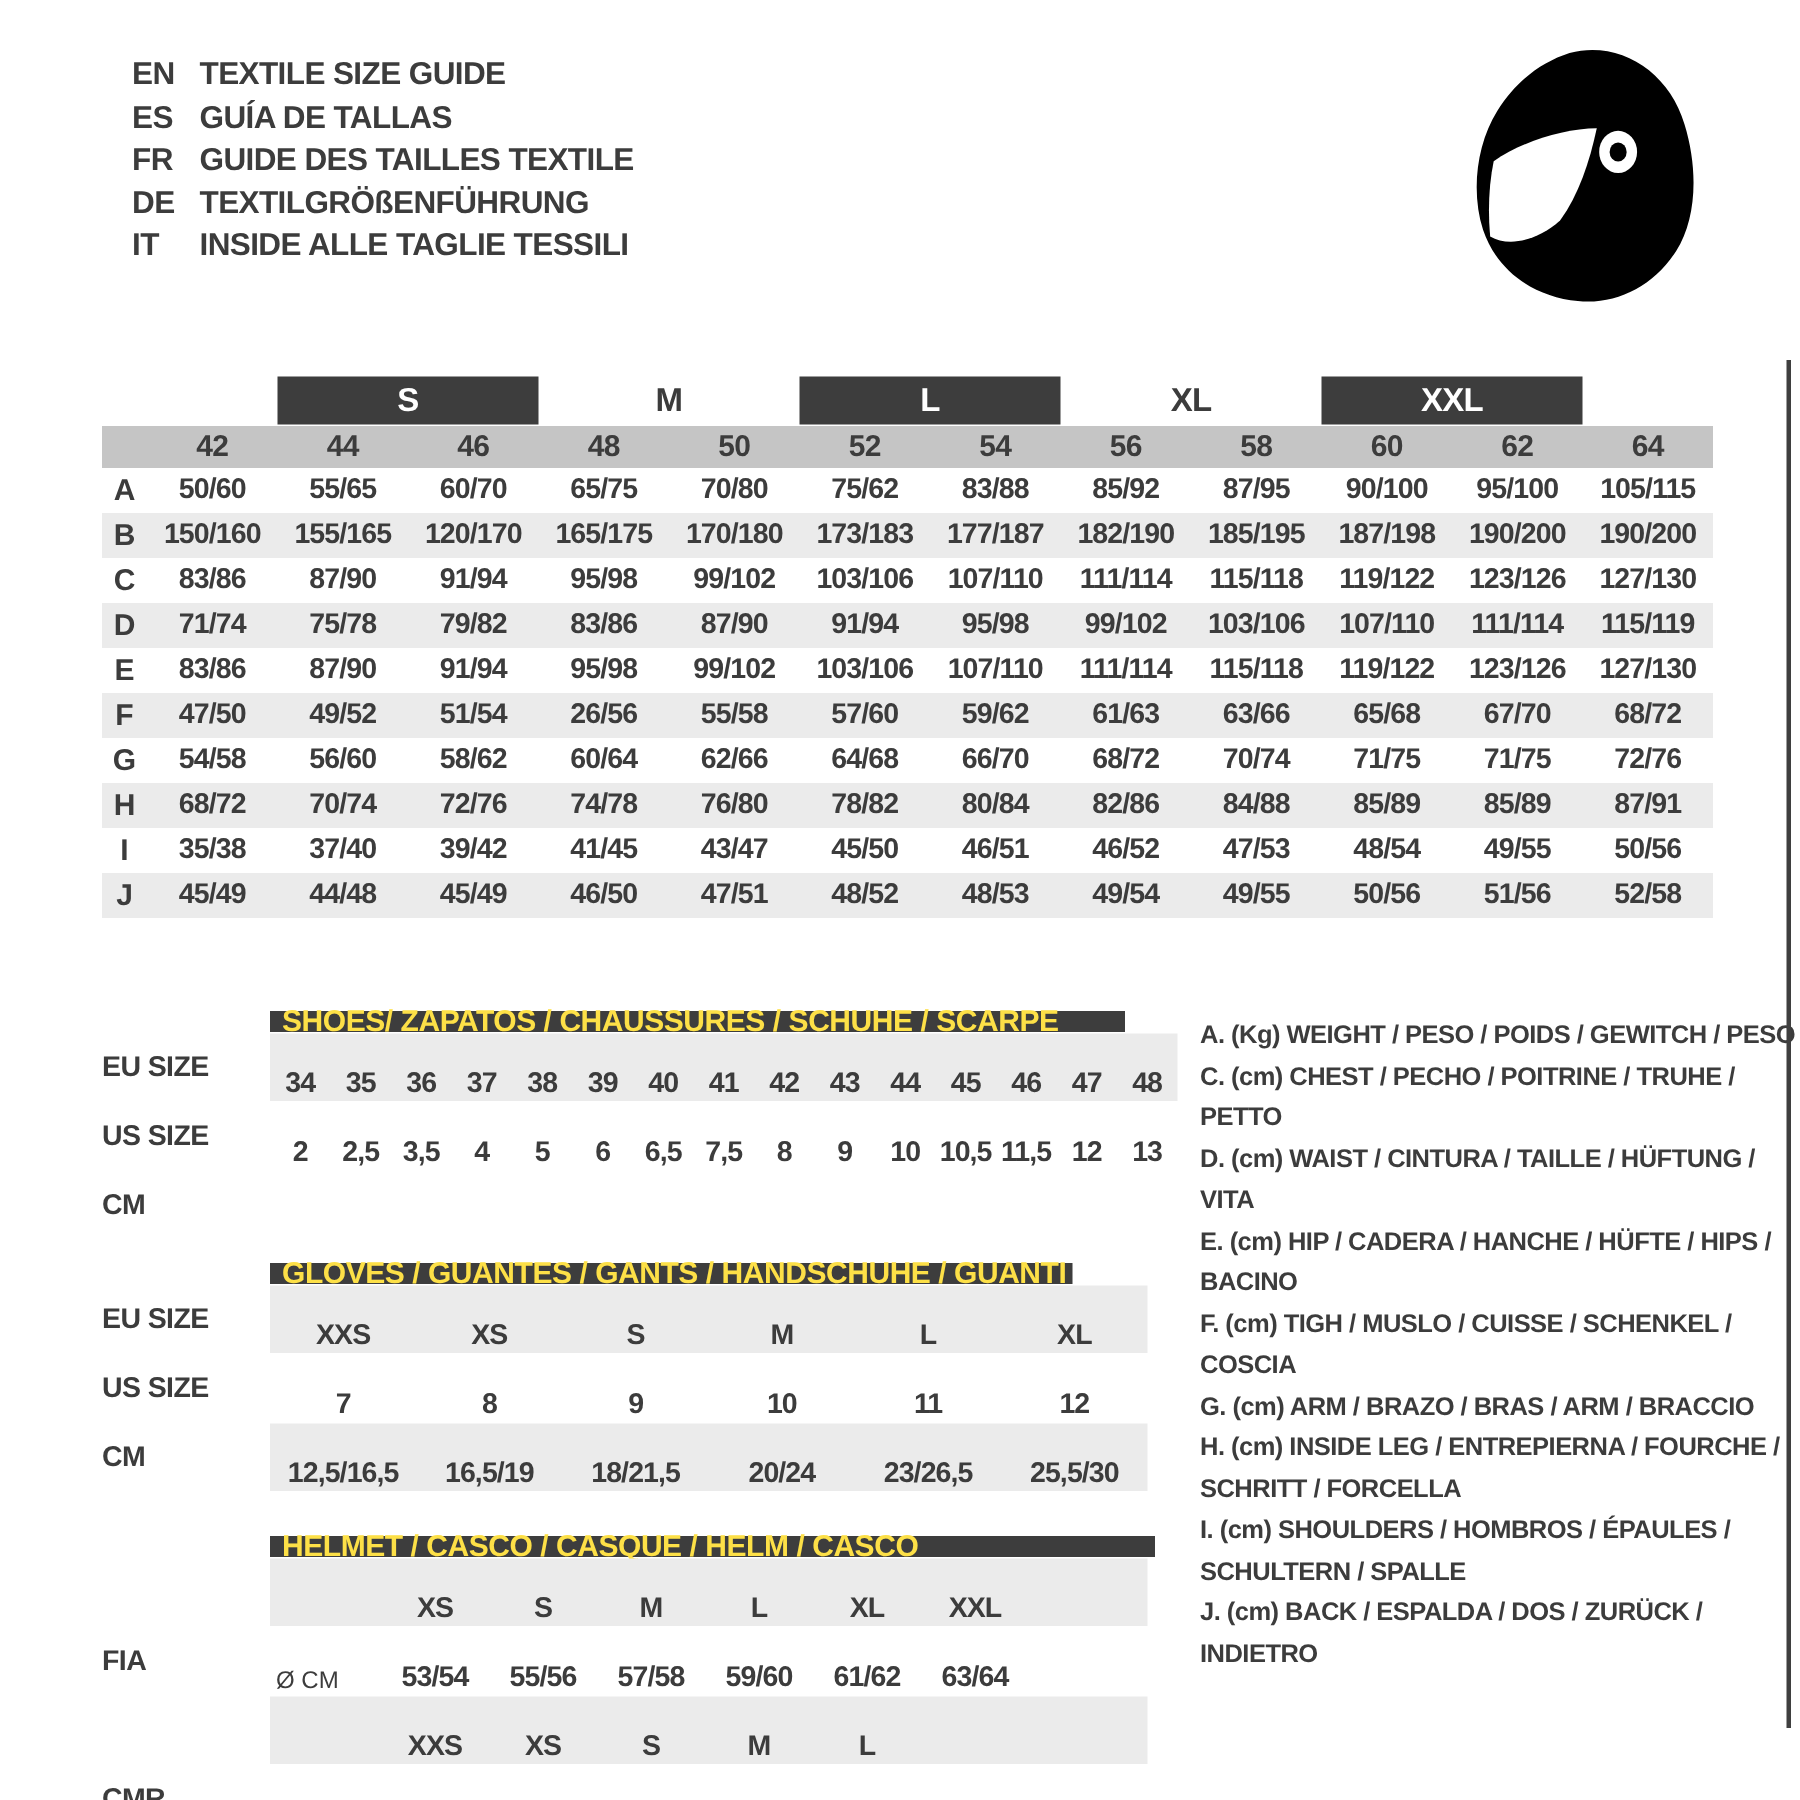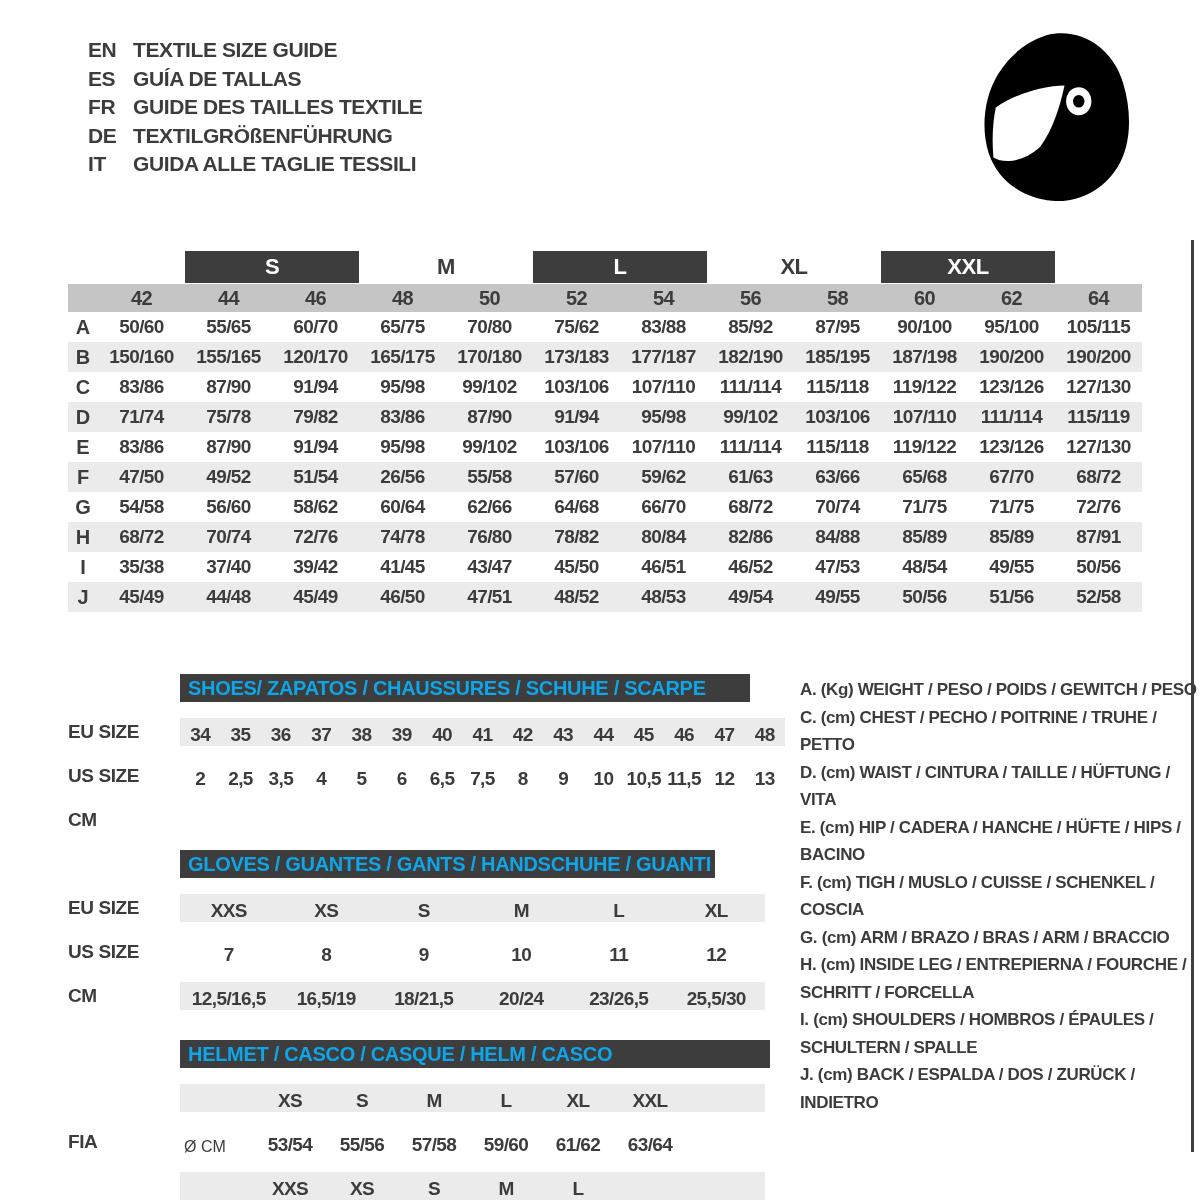--- a/index.html
+++ b/index.html
@@ -27,29 +27,29 @@
          font-weight:bold;font-size:22px;letter-spacing:-0.5px;}
   .gcell.boxed{background:var(--dark);color:#fff;}
   .size-band{display:flex;height:28px;background:var(--band);margin-top:1px;align-items:center;}
   .size-band .cell{width:87px;text-align:center;font-weight:bold;font-size:20px;letter-spacing:-0.5px;}
   .trow{display:flex;height:30px;align-items:center;}
   .trow.shaded{background:var(--stripe);}
   .trow .letter{width:30px;text-align:center;font-weight:bold;font-size:20px;}
   .trow .cell{width:87px;text-align:center;font-weight:bold;font-size:19px;letter-spacing:-0.6px;}
   
   .bottom-left{position:absolute;left:68px;top:674px;width:720px;}
-  .bar{height:28px;background:var(--dark);color:#0ea5e9;display:flex;align-items:center;
+  .bar{height:14px;background:var(--dark);color:#fde047;display:flex;align-items:center;
        font-weight:bold;font-size:20px;letter-spacing:-0.3px;padding-left:8px;
        margin-left:112px;box-sizing:border-box;}
   .shoes .bar{width:570px;}
   .gloves .bar{width:535px;}
   .helmet .bar{width:590px;}
   .gloves{margin-top:16px;}
   .helmet{margin-top:30px;}
-  .brow{display:flex;height:28px;align-items:center;margin-top:16px;}
+  .brow{display:flex;height:45px;align-items:center;margin-top:1px;}
   .blabel{width:112px;font-weight:bold;font-size:19px;letter-spacing:-0.4px;}
   .bvals{display:flex;height:100%;align-items:flex-end;}
   .bvals.shaded{background:var(--stripe);}
   .shoes .bvals{width:605px;}
   .gloves .bvals,.helmet .bvals{width:585px;}
   .bvals .cell{flex:1;text-align:center;font-weight:bold;font-size:19px;letter-spacing:-0.6px;}
   .helmet .bvals .cell{flex:none;width:72px;}
   .helmet .bvals .unitcell{flex:none;width:70px;text-align:left;padding-left:4px;}
   .helmet .bvals .filler{flex:1;}
   
@@ -76,21 +76,21 @@
       <div class="lang-line">
         <span class="lang-code">FR</span>
         <span class="lang-title">GUIDE DES TAILLES TEXTILE</span>
       </div>
       <div class="lang-line">
         <span class="lang-code">DE</span>
         <span class="lang-title">TEXTILGRÖßENFÜHRUNG</span>
       </div>
       <div class="lang-line">
         <span class="lang-code">IT</span>
-        <span class="lang-title">GUIDA ALLE TAGLIE TESSILI</span>
+        <span class="lang-title">INSIDE ALLE TAGLIE TESSILI</span>
       </div>
     </div>
 
   <svg class="logo" viewBox="0 0 100 100" preserveAspectRatio="none" aria-hidden="true">
     <path fill="#000" d="M 42 3 C 63 -2 84 10 90.5 30 C 96.5 47.5 95.5 66 87 78
       C 77.5 91.5 61.5 98.5 45.5 97 C 27.5 95.5 11.5 86 5.5 70
       C 0.5 56 2.5 38 11.5 25 C 19.5 13.5 30 6.5 42 3 Z"></path>
     <path fill="#fff" d="M 10 44 C 22 36.5 40 31.5 53.5 31.5
       C 50.5 44 46 56.5 38 66.5 C 28 74.5 16 76.5 8.5 72.5
       C 7.5 62.5 8 52.5 10 44 Z"></path>

